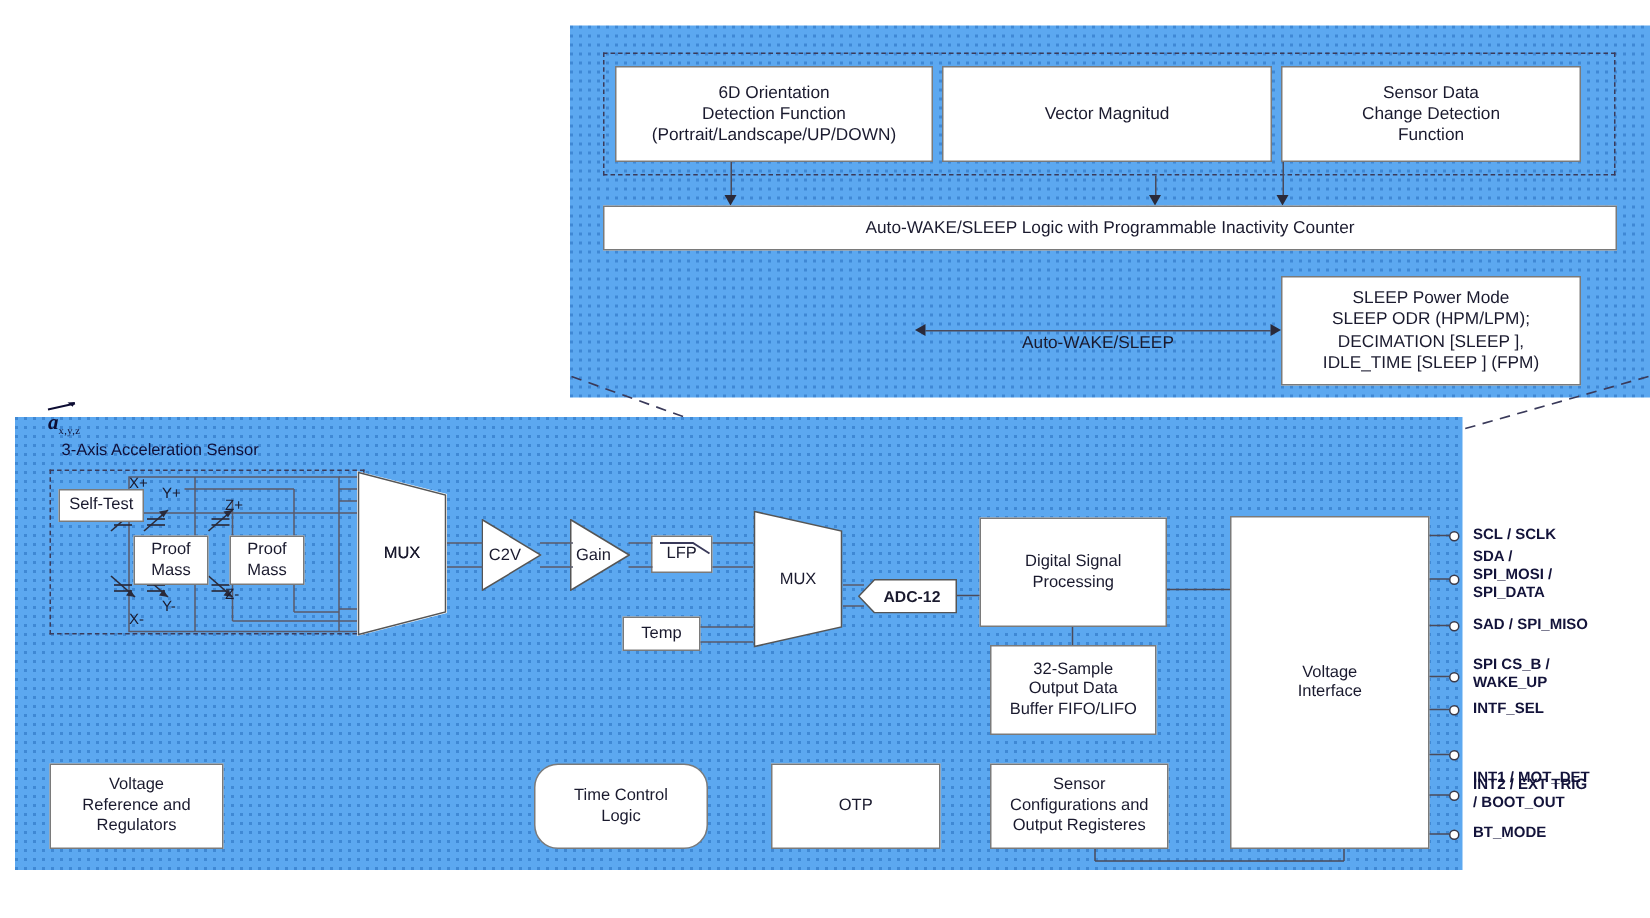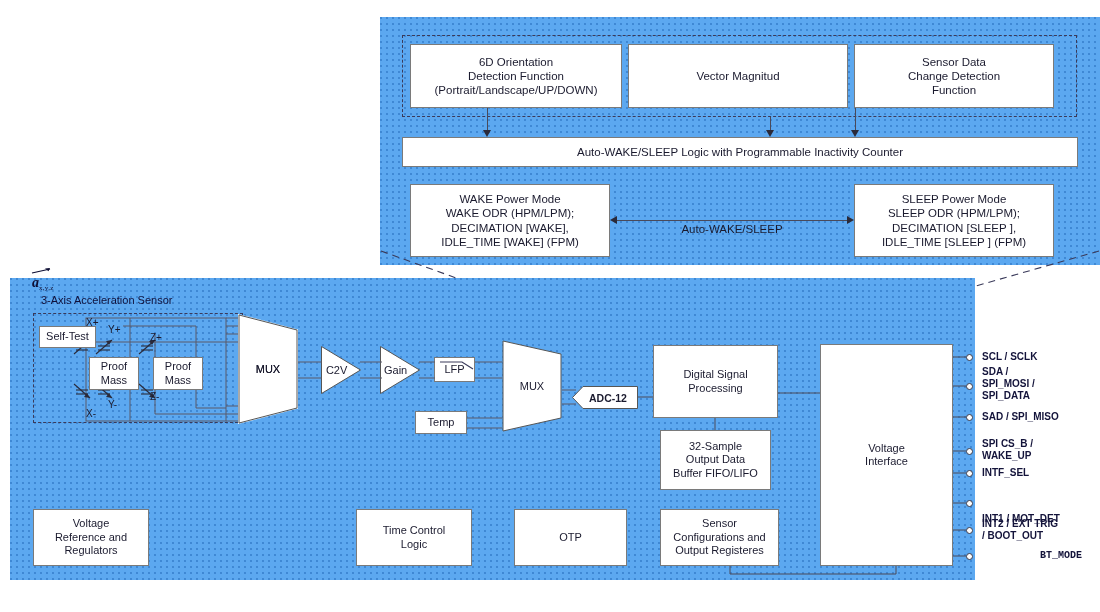--- a/index.html
+++ b/index.html
@@ -180,24 +180,20 @@
     <div class="arrow-down" style="left:103px; top:113px;"></div>
 
     <div class="vline" style="left:390px; top:100px; height:17px;"></div>
     <div class="arrow-down" style="left:386px; top:113px;"></div>
 
     <div class="vline" style="left:475px; top:91px; height:26px;"></div>
     <div class="arrow-down" style="left:471px; top:113px;"></div>
 
     <div class="box wide" style="left:22px; top:120px; width:676px; height:30px;">Auto-WAKE/SLEEP Logic with Programmable Inactivity Counter</div>
 
-    <div class="box" style="left:30px; top:167px; width:200px; height:73px;">WAKE Power Mode
-WAKE ODR (HPM/LPM);
-DECIMATION [WAKE],
-IDLE_TIME [WAKE] (FPM)</div>
 
     <div class="box" style="left:474px; top:167px; width:200px; height:73px;">SLEEP Power Mode
 SLEEP ODR (HPM/LPM);
 DECIMATION [SLEEP ],
 IDLE_TIME [SLEEP ] (FPM)</div>
 
     <div class="hline" style="left:237px; top:203px; width:230px;"></div>
     <div class="arrow-left" style="left:230px; top:199px;"></div>
     <div class="arrow-right" style="left:467px; top:199px;"></div>
     <div style="position:absolute; left:237px; top:206px; width:230px; text-align:center;
@@ -376,21 +372,21 @@
     <div class="box" style="left:650px; top:152px; width:111px; height:60px;">32-Sample
 Output Data
 Buffer FIFO/LIFO</div>
 
     <div class="box" style="left:810px; top:66px; width:133px; height:222px;">Voltage
 Interface</div>
 
     <div class="box" style="left:23px; top:231px; width:116px; height:57px;">Voltage
 Reference and
 Regulators</div>
-    <div class="box" style="left:346px; top:231px; width:116px; height:57px;">Time Control
+    <div class="box" style="left:346px; top:231px; width:116px; height:57px;border-radius:16px;">Time Control
 Logic</div>
     <div class="box" style="left:504px; top:231px; width:113px; height:57px;">OTP</div>
     <div class="box" style="left:650px; top:231px; width:119px; height:57px;">Sensor
 Configurations and
 Output Registeres</div>
   </div>
 
   <svg class="wire-svg">
     <line x1="953" y1="357" x2="966" y2="357" stroke="#4a4a5a" stroke-width="1"></line>
     <line x1="953" y1="386" x2="966" y2="386" stroke="#4a4a5a" stroke-width="1"></line>
@@ -421,15 +417,15 @@
   <div class="pin-label" style="left:982px; top:467px;">INTF_SEL</div>
 
   <div class="pin-circle" style="left:966px; top:500px;"></div>
   <div class="pin-label" style="left:982px; top:497px;margin-top:16px;">INT1 / MOT_DET</div>
 
   <div class="pin-circle" style="left:966px; top:527px;"></div>
   <div class="pin-label" style="left:982px; top:518px;">INT2 / EXT TRIG
 / BOOT_OUT</div>
 
   <div class="pin-circle" style="left:966px; top:553px;"></div>
-  <div class="pin-label" style="left:1040px; top:550px;font-family:Liberation Mono, monospace;">BT_MODE</div>
+  <div class="pin-label" style="left:982px; top:550px;">BT_MODE</div>
 
 </div>
 
 </body></html>

